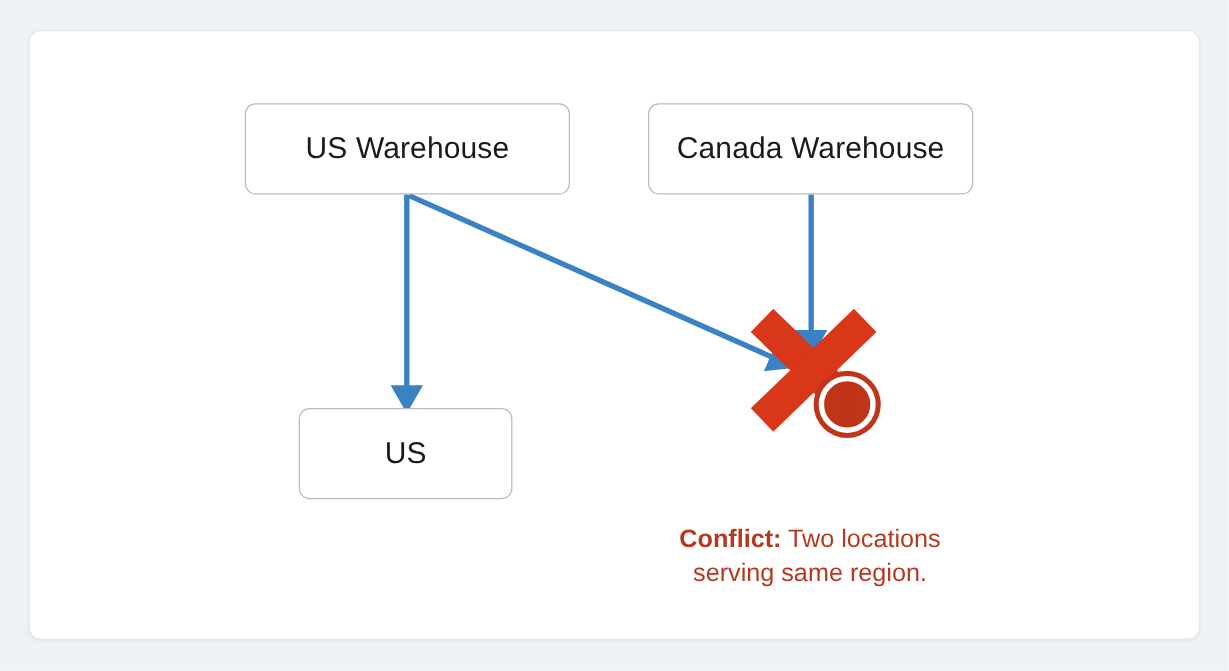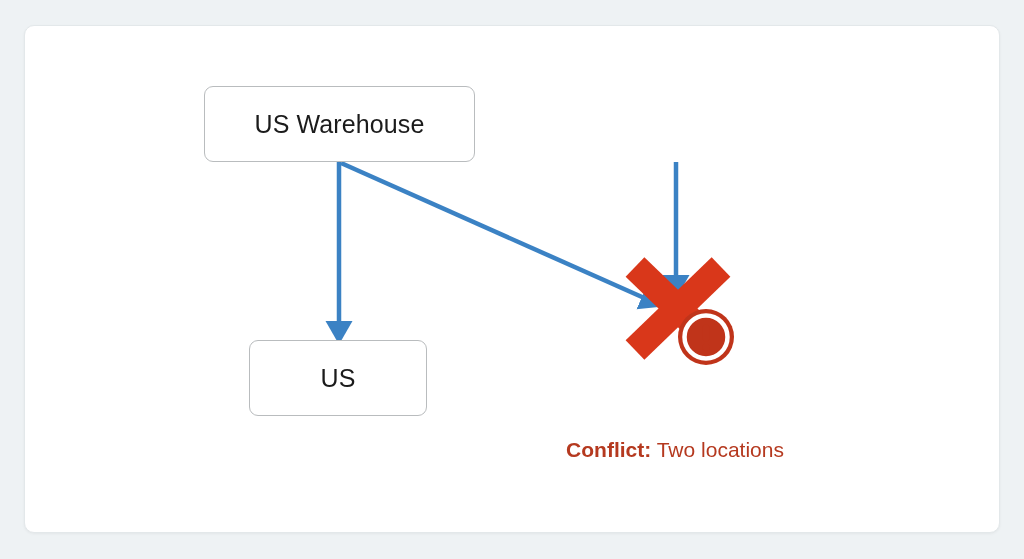--- a/index.html
+++ b/index.html
@@ -123,20 +123,23 @@
 
       <line x1="341" y1="163" x2="651" y2="301" stroke="#3b82c4" stroke-width="4.5" marker-end="url(#arrowhead-blue)"></line>
 
       <line x1="676" y1="162" x2="676" y2="285" stroke="#3b82c4" stroke-width="4.5" marker-end="url(#arrowhead-blue)"></line>
     </svg>
 
     <div class="node-box" id="node-us-warehouse">
       <span class="node-label">US Warehouse</span>
     </div>
 
+    <div class="node-box" id="node-canada-warehouse">
+      <span class="node-label">Canada Warehouse</span>
+    </div>
 
     <div class="node-box" id="node-us">
       <span class="node-label">US</span>
     </div>
 
 
     <div id="conflict-marker">
 
       <svg id="conflict-x" viewBox="0 0 122 115" width="122" height="115">
         <g stroke="#d9371a" stroke-width="27" stroke-linecap="butt">
@@ -149,16 +152,17 @@
         <circle cx="30" cy="30" r="28" fill="#c0341a"></circle>
         <circle cx="30" cy="30" r="21.5" fill="none" stroke="#ffffff" stroke-width="4.5"></circle>
         <rect x="26.8" y="17.5" width="6.4" height="17" rx="3" fill="#c0341a"></rect>
         <circle cx="30" cy="40" r="3.6" fill="#c0341a"></circle>
       </svg>
 
     </div>
 
     <div id="conflict-caption">
       <span class="caption-strong">Conflict:</span><span> Two locations</span><br>
+      <span>serving same region.</span>
     </div>
 
   </div>
 </div>
 
 </body></html>

